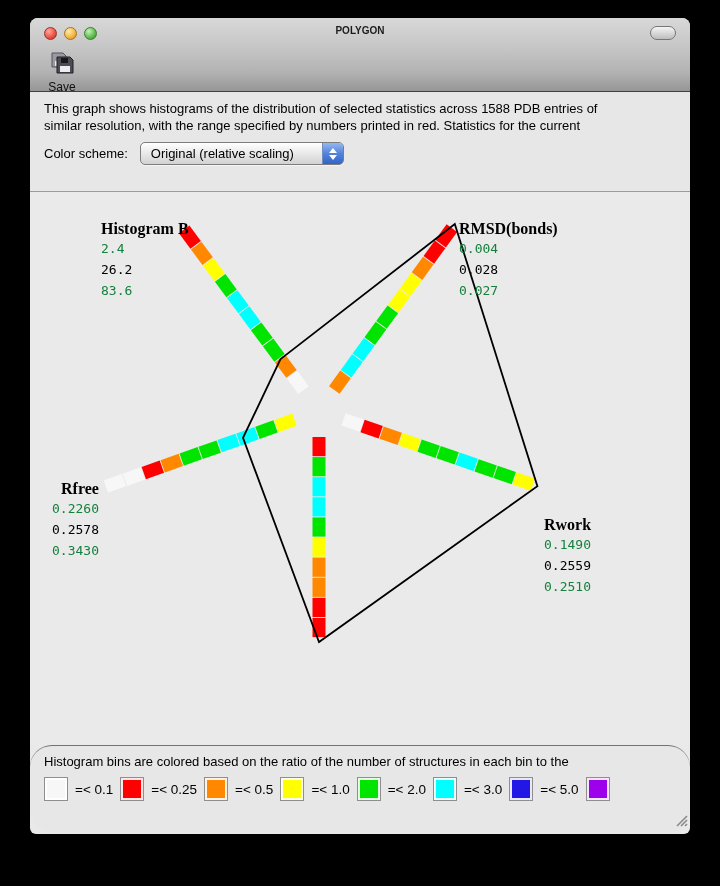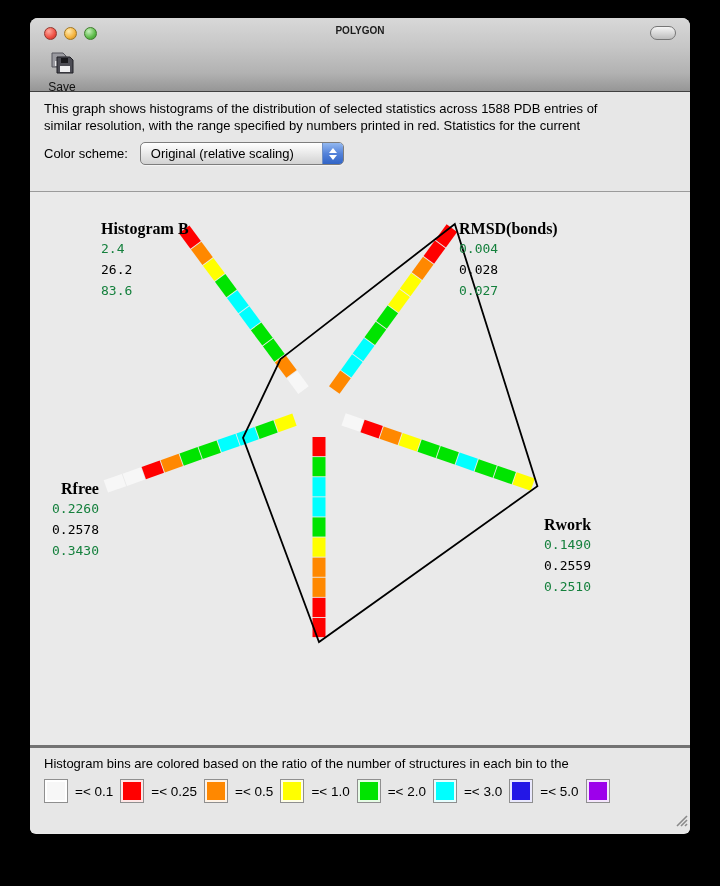--- a/index.html
+++ b/index.html
@@ -65,22 +65,22 @@
   .axis-title { font-family:"Liberation Serif",serif; font-weight:bold; font-size:16px; line-height:19px; color:#000; white-space:nowrap; }
   .val-red { color:#15803d; }
   .val-black { color:#000; }
   .ax-avgb   { left:71px;  top:27px; }
   .ax-bonds  { left:429px; top:27px; }
   .ax-rwork  { left:514px; top:287px;margin-top:36px; }
   .ax-angles { left:249px; top:448px; }
   .ax-rfree  { left:22px;  top:287px;text-align:right; }
   
   .legend-panel {
-    height:88px; background:#e7e7e7; border-top:3px solid #737373;
-    padding:7px 14px 0 14px; position:relative;
+    height:88px; background:#e7e7e7; border-top:1px solid #737373;
+    padding:7px 14px 0 14px; position:relative;border-radius:22px;
   }
   .legend-line { font-size:13px; line-height:17px; color:#000; }
   .legend-row { margin-top:7px; display:flex; align-items:center; gap:7px; }
   .swatch {
     width:24px; height:24px; border:1px solid #8f8f8f; flex:0 0 auto;
     box-shadow:inset 0 0 0 2px rgba(255,255,255,.9);
   }
   .bin-label { font-size:13.5px; color:#000; white-space:nowrap; }
   .grip { position:absolute; right:2px; bottom:2px; }
 </style>

